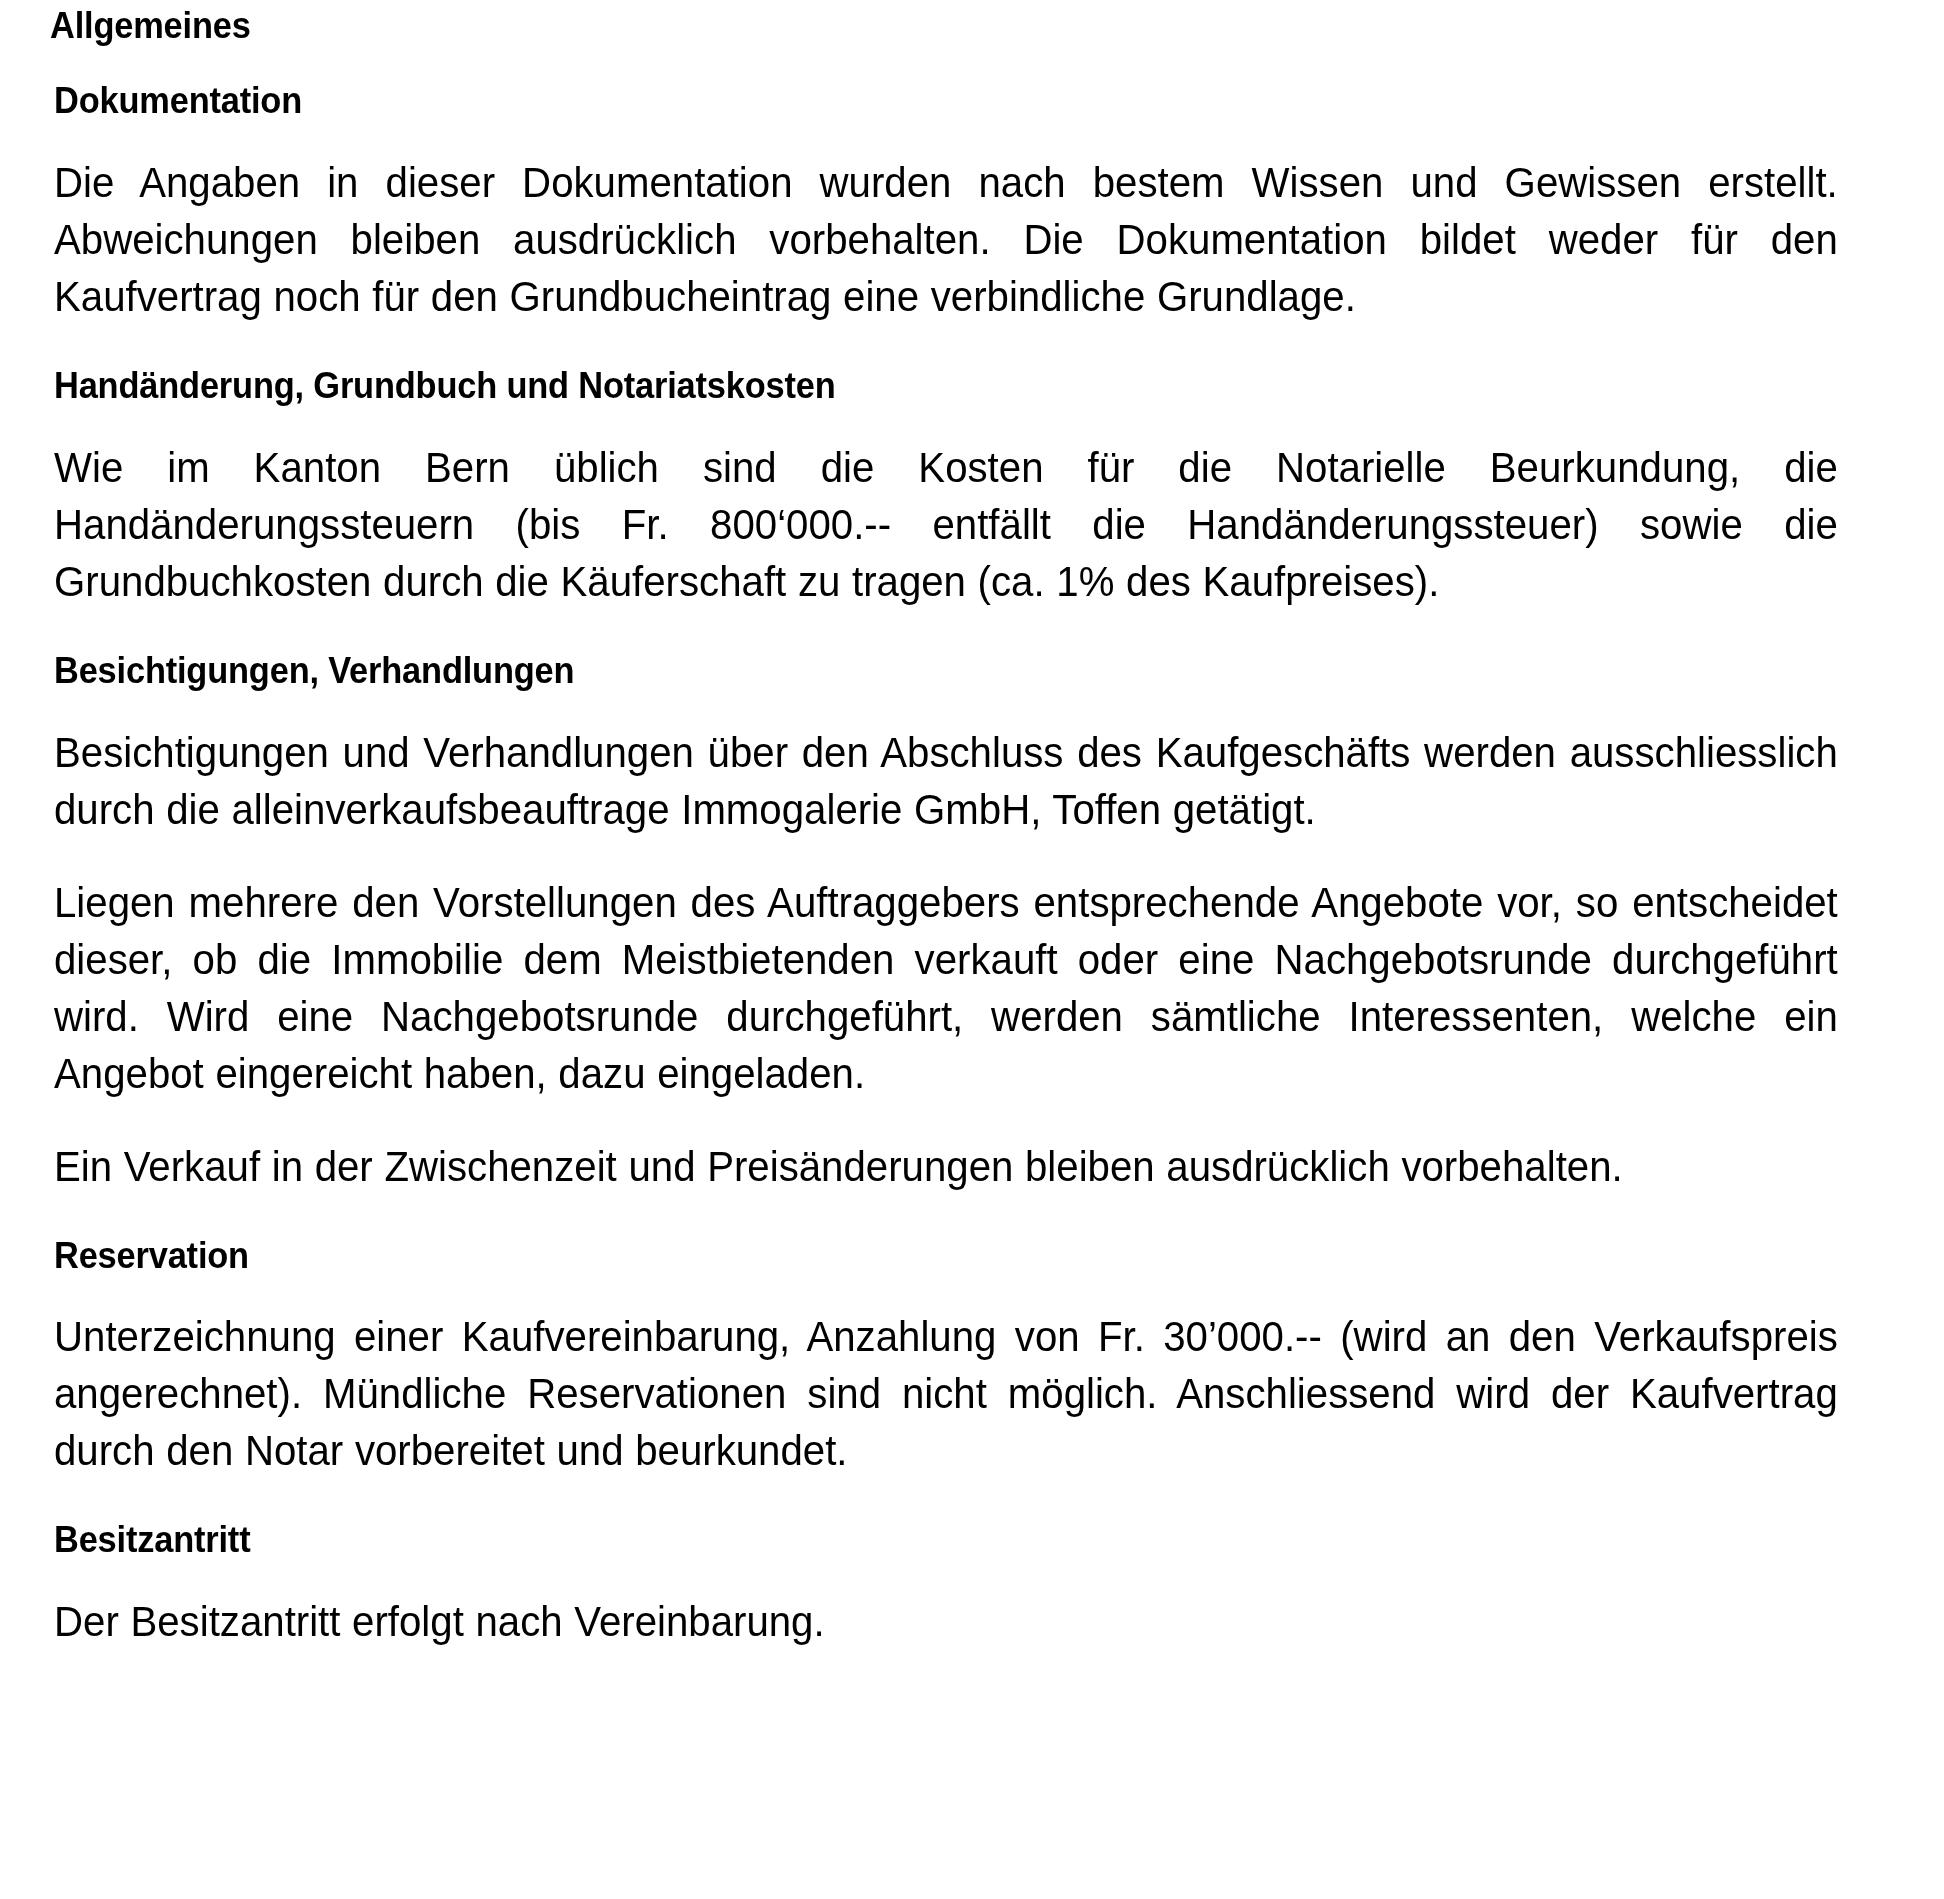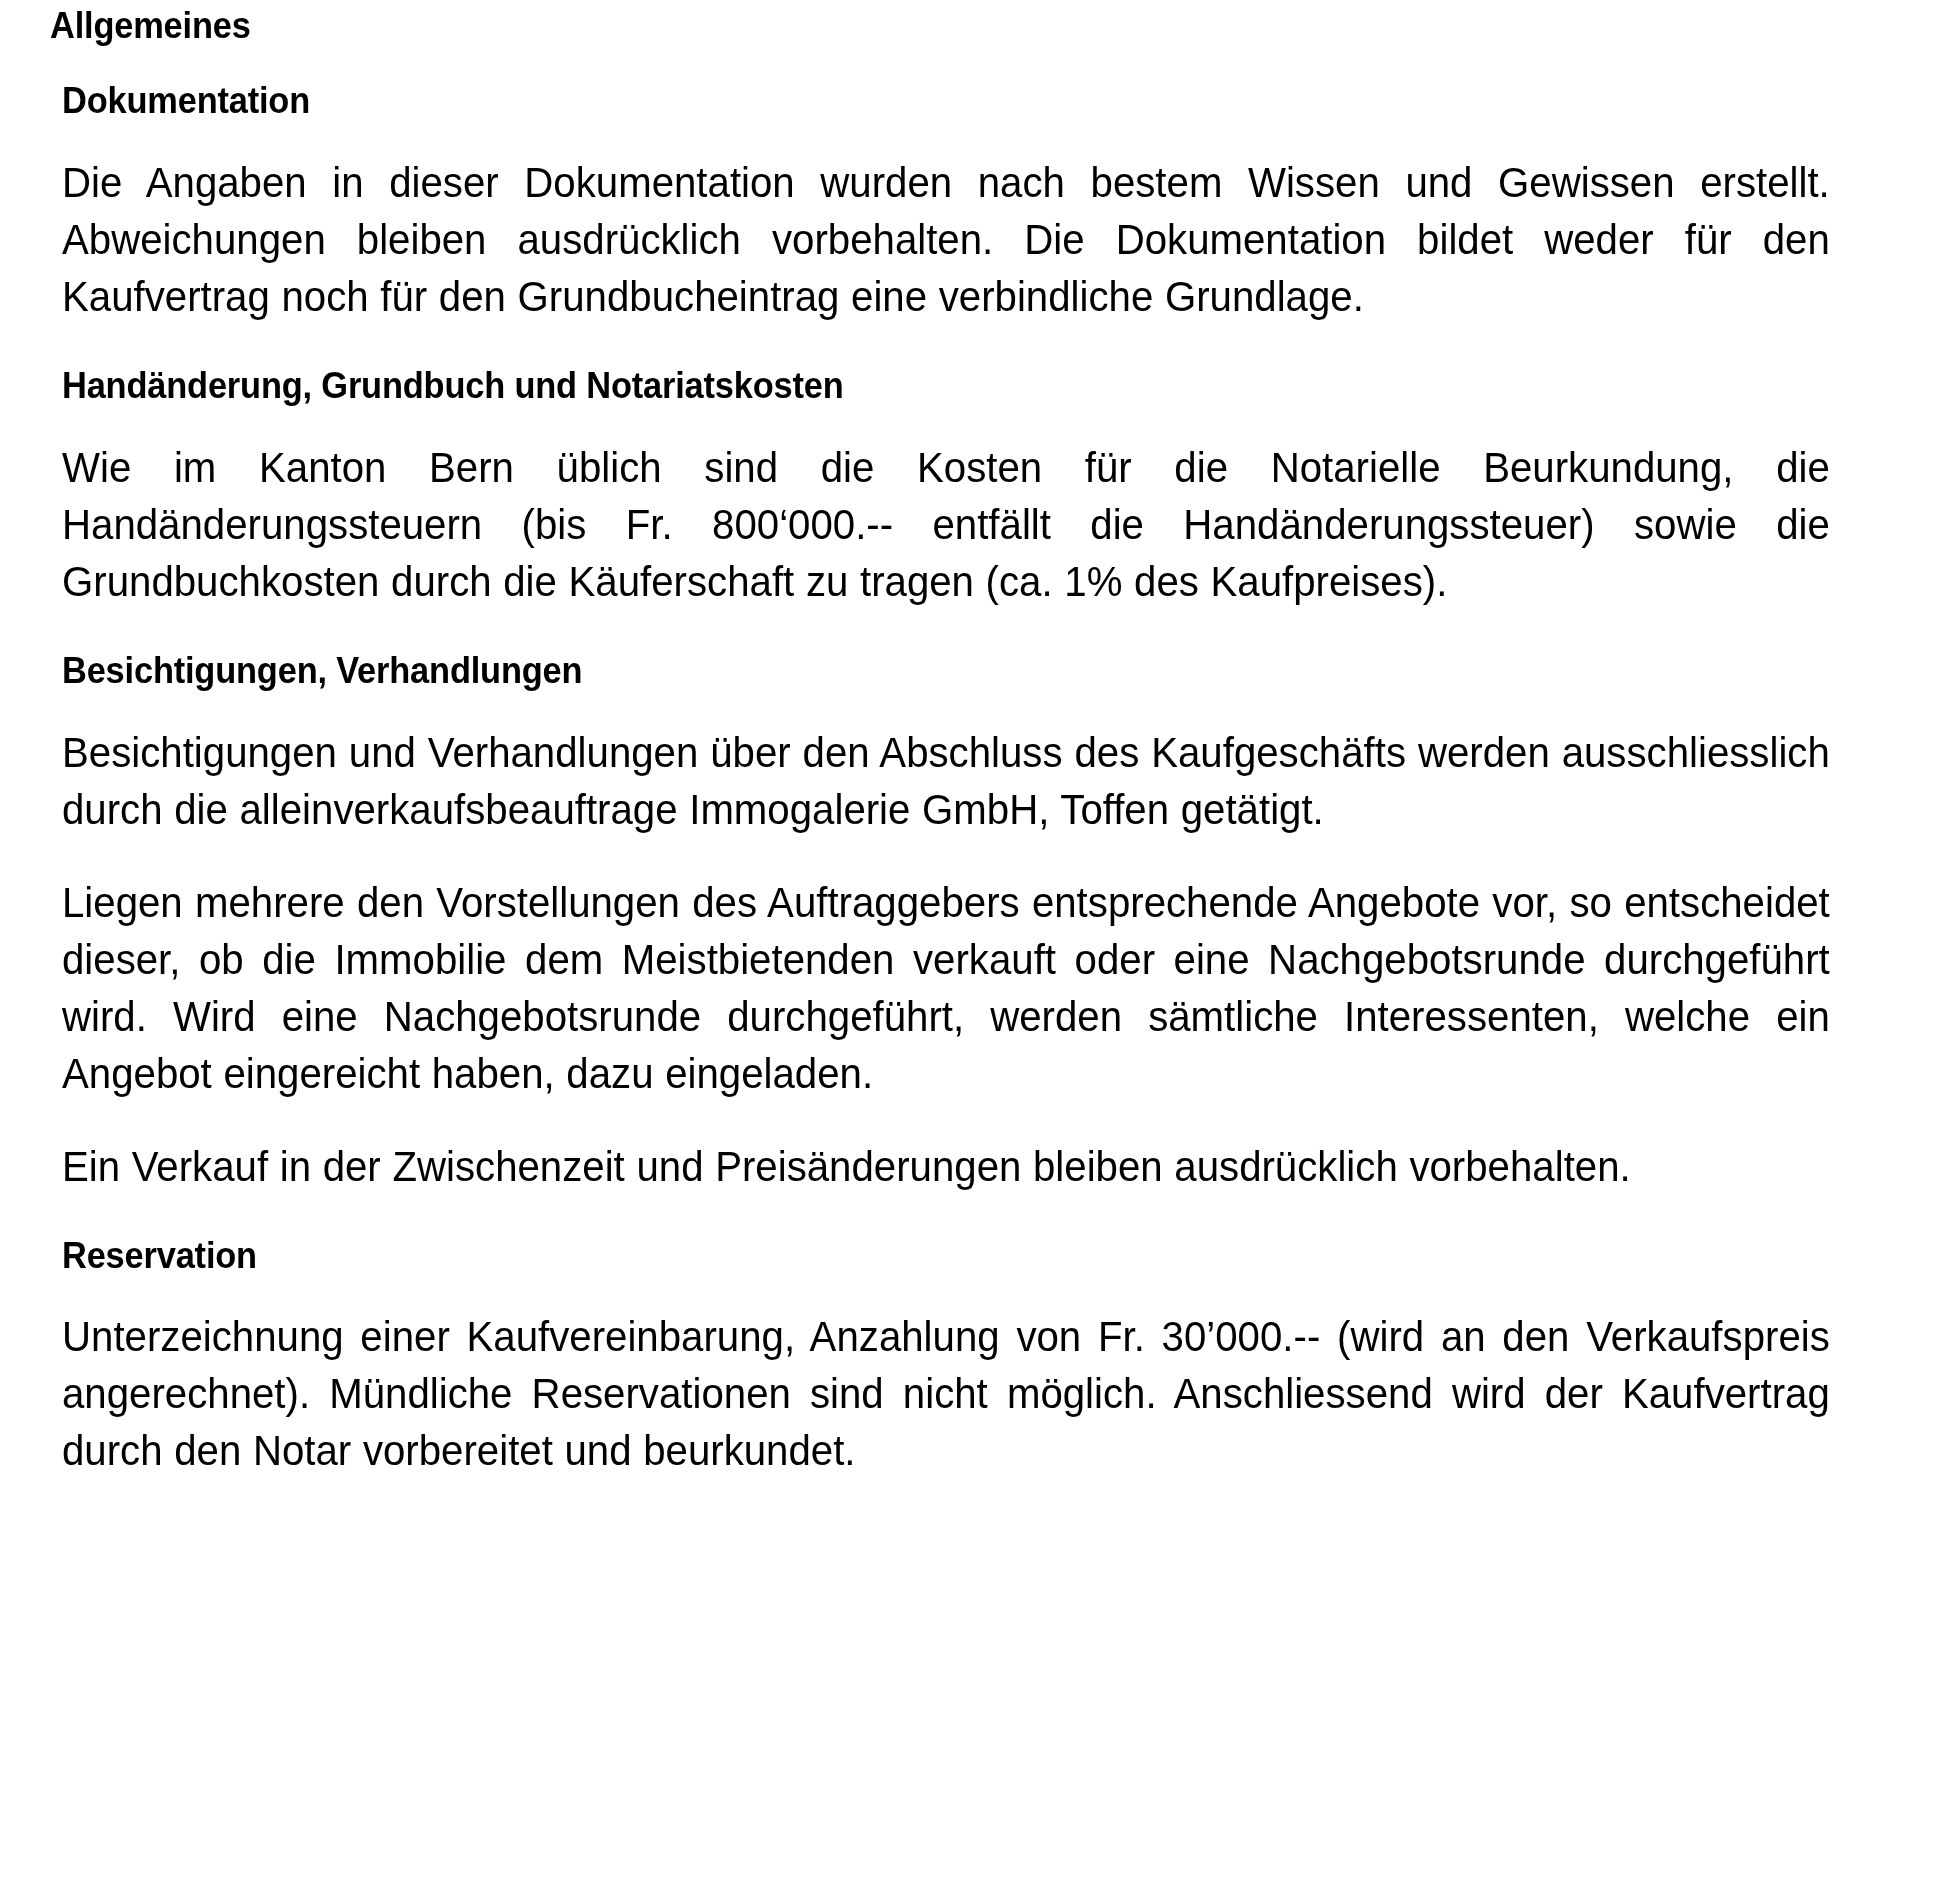--- a/index.html
+++ b/index.html
@@ -16,21 +16,21 @@
   }
   .page {
     position: relative;
     width: 1945px;
     height: 1900px;
     box-sizing: border-box;
     padding: 0px 104px 0px 50px;
     background: #ffffff;
   }
   .doc-section {
-    margin: 12px;
+    margin: 4px;
   }
   h1.section-title,
   h2.subsection-title {
     font-family: "Liberation Sans", sans-serif;
     font-weight: bold;
     font-size: 37px;
     line-height: 1.05;
     letter-spacing: -0.2px;
     margin: 0;
     padding: 0;
@@ -87,15 +87,19 @@
     <p class="body-text">Besichtigungen und Verhandlungen über den Abschluss des Kaufgeschäfts werden ausschliesslich durch die alleinverkaufsbeauftrage Immogalerie GmbH, Toffen getätigt.</p>
     <p class="body-text">Liegen mehrere den Vorstellungen des Auftraggebers entsprechende Angebote vor, so entscheidet dieser, ob die Immobilie dem Meistbietenden verkauft oder eine Nachgebotsrunde durchgeführt wird. Wird eine Nachgebotsrunde durchgeführt, werden sämtliche Interessenten, welche ein Angebot eingereicht haben, dazu eingeladen.</p>
     <p class="body-text last-of-block">Ein Verkauf in der Zwischenzeit und Preisänderungen bleiben ausdrücklich vorbehalten.</p>
   </div>
 
   <div class="doc-section">
     <h2 class="subsection-title">Reservation</h2>
     <p class="body-text last-of-block">Unterzeichnung einer Kaufvereinbarung, Anzahlung von Fr. 30’000.-- (wird an den Verkaufspreis angerechnet). Mündliche Reservationen sind nicht möglich. Anschliessend wird der Kaufvertrag durch den Notar vorbereitet und beurkundet.</p>
   </div>
 
+  <div class="doc-section">
+    <h2 class="subsection-title">Besitzantritt</h2>
+    <p class="body-text" style="text-align:left;">Der Besitzantritt erfolgt nach Vereinbarung.</p>
+  </div>
 
 </div>
 
 
 </body></html>

